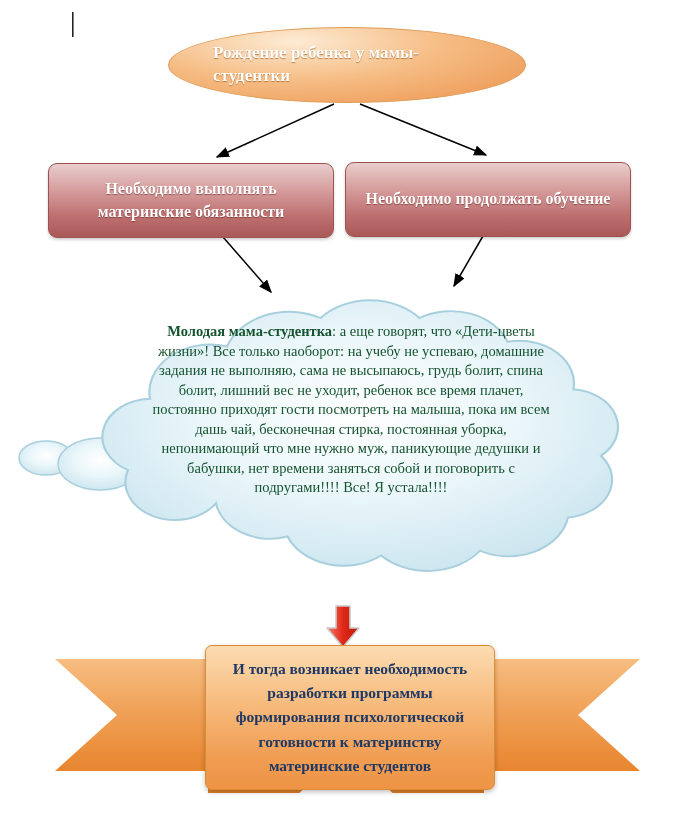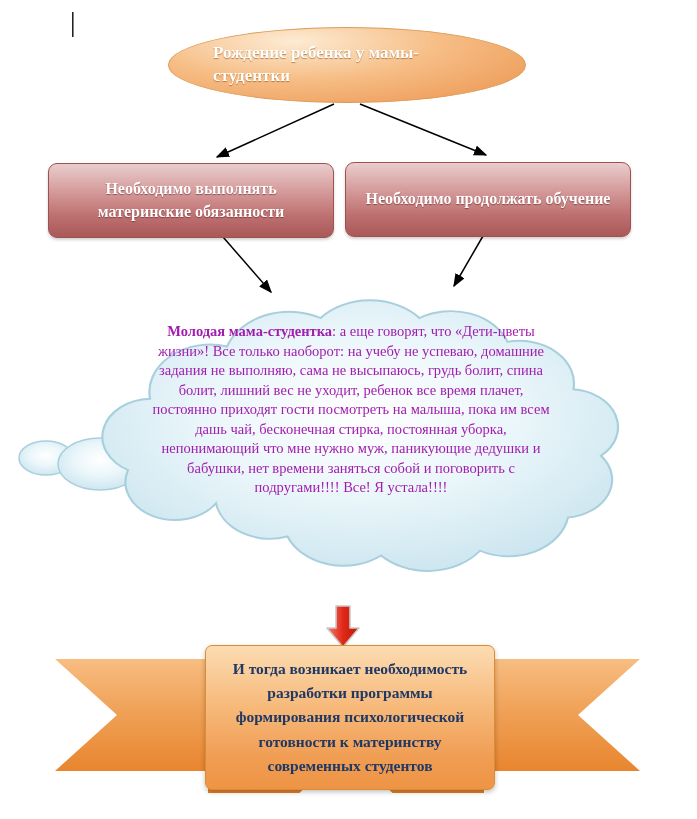--- a/index.html
+++ b/index.html
@@ -37,21 +37,21 @@
   .duty-box.right{left:345px;top:162px;}
   .duty-box span{
     display:block;padding:0 14px;font-weight:bold;font-size:16px;line-height:1.4;color:#ffffff;
     text-shadow:0 1px 1px rgba(90,30,30,.55);
   }
 
   
   .cloud-svg{position:absolute;left:0;top:272px;width:697px;height:340px;z-index:2;}
   .cloud-text{
     position:absolute;left:145px;top:322px;width:412px;z-index:3;text-align:center;
-    font-size:14.5px;line-height:19.5px;color:#a21caf;
+    font-size:14.5px;line-height:19.5px;color:#14532d;
   }
 
   
   .red-arrow-svg{position:absolute;left:322px;top:604px;width:42px;height:46px;z-index:2;}
 
   
   .banner{position:absolute;left:0;top:645px;width:697px;height:165px;z-index:2;}
   .banner-band{
     position:absolute;left:55px;top:14px;width:585px;height:112px;z-index:2;
     background:linear-gradient(180deg,#f7bd82 0%,#f0a258 45%,#e8852f 100%);
@@ -139,17 +139,17 @@
       </linearGradient>
     </defs>
     <path d="M14 2 L28 2 L28 24 L37 24 L21 43 L5 24 L14 24 Z" fill="url(#redGrad)" stroke="#c9c9c9" stroke-width="1.6" stroke-linejoin="round"></path>
   </svg>
 
   <div class="banner">
     <div class="banner-tab left"></div>
     <div class="banner-tab right"></div>
     <div class="banner-band"></div>
     <div class="banner-panel">
-      <span>И тогда возникает необходимость разработки программы формирования психологической готовности к материнству современных студентов</span>
+      <span>И тогда возникает необходимость разработки программы формирования психологической готовности к материнству материнские студентов</span>
     </div>
   </div>
 
 </div>
 
 </body></html>

